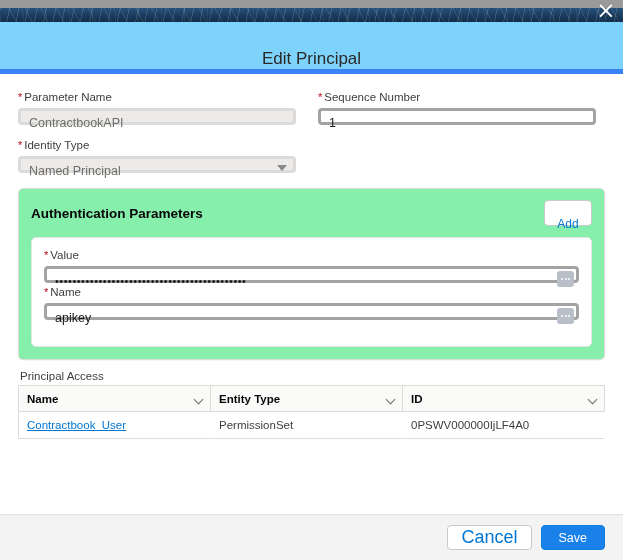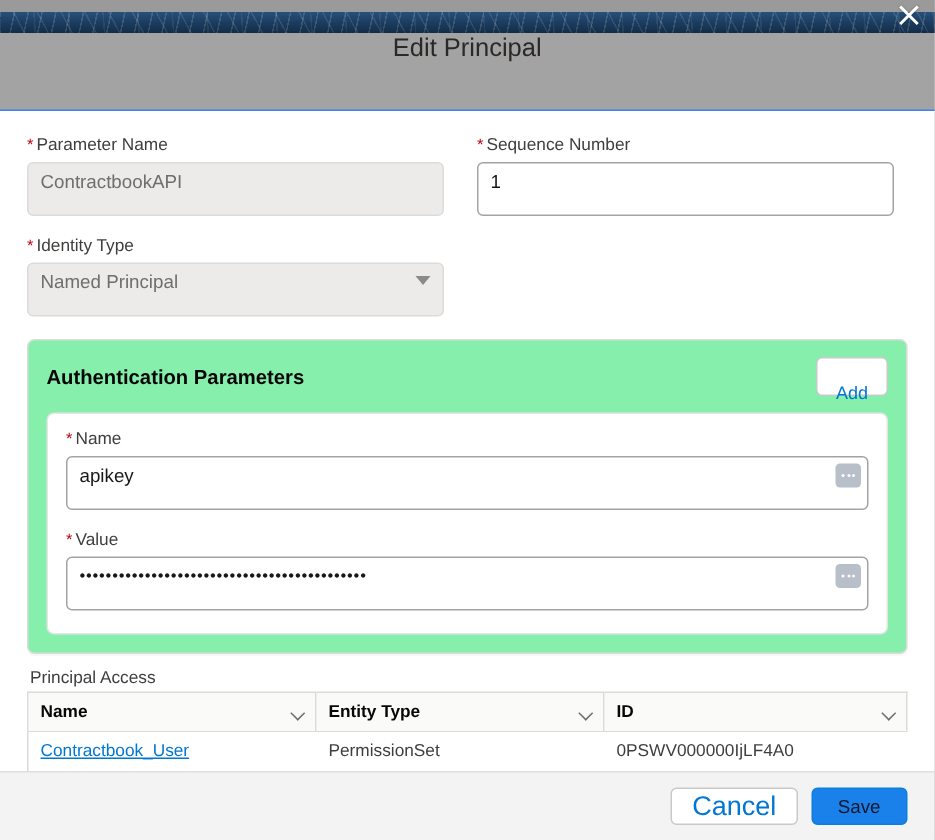--- a/index.html
+++ b/index.html
@@ -47,23 +47,23 @@
     position: absolute;
     left: 0; top: 22px;
     width: 623px; height: 538px;
     background: #ffffff;
     box-shadow: 0 2px 8px rgba(0,0,0,.28);
     display: flex; flex-direction: column;
   }
   #modal-header {
     height: 52px;
     flex: 0 0 52px;
-    border-bottom: 1px solid #3b82f6;
-    display: flex; align-items: flex-start; justify-content: center;
-    background: #a3a3a3;
+    border-bottom: 5px solid #3b82f6;
+    display: flex; align-items: flex-end; justify-content: center;
+    background: #7dd3fc;
   }
   #modal-title {
     font-size: 17px;
     color: #2b2826;
     font-weight: 400;
   }
   #modal-body {
     flex: 1 1 auto;
     padding: 16px 18px 6px 18px;
     overflow: hidden;
@@ -86,22 +86,22 @@
     font-size: 11.5px;
     color: #3e3e3c;
     margin-bottom: 4px;
     display: block;
     line-height: 14px;
   }
   .req { color: #ba0517; margin-right: 2px; font-size: 11px; }
 
   .inp {
     width: 100%;
-    height: 36px;
-    border: 1px solid #a3a3a3;
+    height: 17px;
+    border: 3px solid #a3a3a3;
     border-radius: 4px;
     background: #fff;
     font-size: 12.5px;
     color: #181818;
     padding: 0 8px;
     line-height: 24px;
     font-family: "Liberation Sans", sans-serif;
     display: block;
   }
   .inp.disabled {
@@ -225,21 +225,21 @@
     font-size: 18px;
     padding: 0 13px;
     cursor: pointer;
     font-family: "Liberation Sans", sans-serif;
   }
   .btn-save {
     height: 25px; min-width: 58px;
     border: 1px solid #0b7fdb;
     border-radius: 4px;
     background: #1b81ea;
-    color: #0f172a;
+    color: #ffffff;
     font-size: 12.5px;
     padding: 0 17px;
     cursor: pointer;
     font-family: "Liberation Sans", sans-serif;
   }
 </style>
 </head>
 <body>
 
 <div id="page-bg">
@@ -291,40 +291,40 @@
     </div>
 
     <div class="card-outer">
       <div class="card-head">
         <div class="card-title">Authentication Parameters</div>
         <button class="btn-neutral">Add</button>
       </div>
 
       <div class="card-inner">
 
+        <div class="field" style="margin-bottom:2px">
+          <label class="fl">
+            <span class="req">*</span><span>Value</span>
+          </label>
+          <div class="inp-with-btn">
+            <div class="inp masked">••••••••••••••••••••••••••••••••••••••••••••</div>
+            <span class="dots-btn">
+                <i></i>
+                <i></i>
+                <i></i>
+              </span>
+          </div>
+        </div>
+
         <div class="field">
           <label class="fl">
             <span class="req">*</span><span>Name</span>
           </label>
           <div class="inp-with-btn">
             <div class="inp">apikey</div>
-            <span class="dots-btn">
-                <i></i>
-                <i></i>
-                <i></i>
-              </span>
-          </div>
-        </div>
-
-        <div class="field" style="margin-bottom:2px">
-          <label class="fl">
-            <span class="req">*</span><span>Value</span>
-          </label>
-          <div class="inp-with-btn">
-            <div class="inp masked">••••••••••••••••••••••••••••••••••••••••••••</div>
             <span class="dots-btn">
                 <i></i>
                 <i></i>
                 <i></i>
               </span>
           </div>
         </div>
       </div>
     </div>
 

